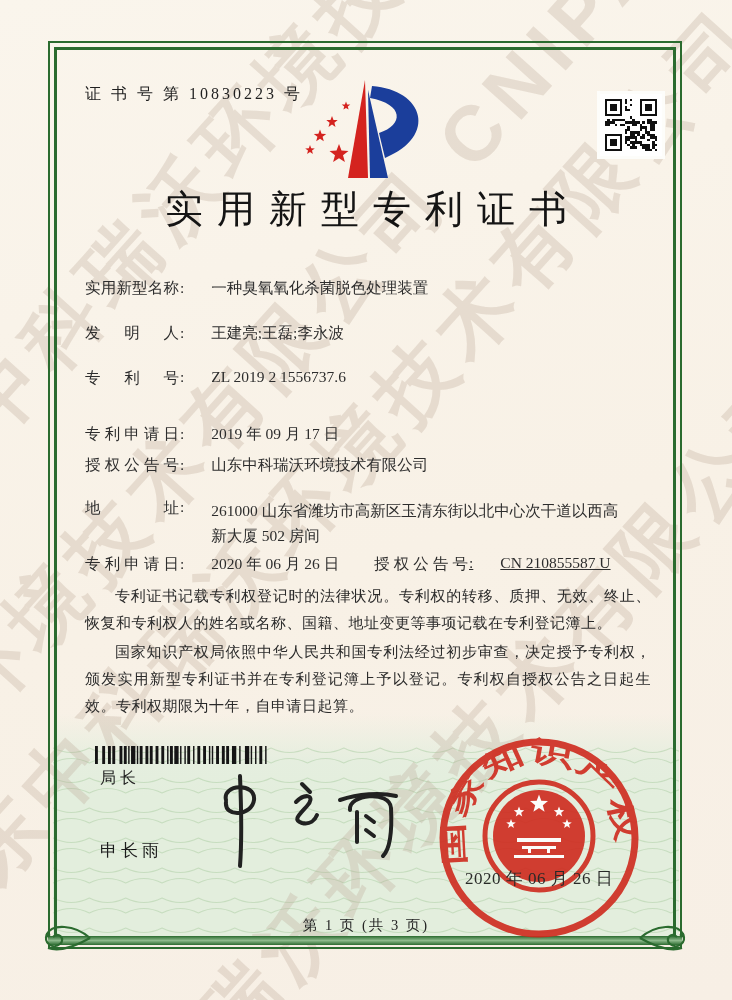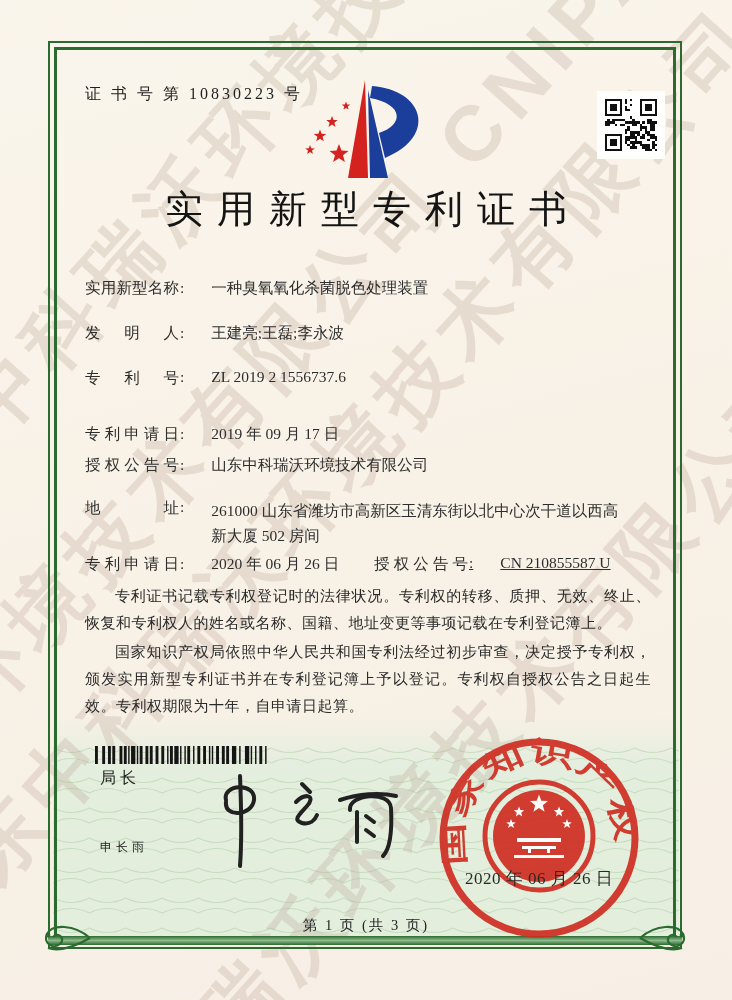--- a/index.html
+++ b/index.html
@@ -44,21 +44,21 @@
   .fvalue{margin-left:24px;}
   .fvalue-block{display:inline-block;width:420px;white-space:normal;line-height:1.62;vertical-align:top;font-family:Liberation Serif, serif;}
   .fpair2{position:absolute;left:289px;top:0;text-decoration:underline;}
 
   #paragraphs{left:85px;top:583px;width:566px;font-size:15px;line-height:1.78;
     color:#2a2a2a;letter-spacing:.5px;text-align:justify;}
   #paragraphs p{margin:0 0 3px 0;text-indent:2em;}
 
   #barcode{left:95px;top:746px;width:173px;height:18px;}
   #director-title{left:100px;top:768px;font-size:16px;letter-spacing:4px;color:#1c1c1c;}
-  #director-name{left:100px;top:839px;font-size:12px;letter-spacing:4px;color:#1c1c1c;}
+  #director-name{left:100px;top:839px;font-size:17px;letter-spacing:4px;color:#1c1c1c;}
   #signature{left:198px;top:770px;}
   #signature path{fill:none;stroke:#212121;stroke-width:4;stroke-linecap:round;stroke-linejoin:round;}
 
   #seal{left:433px;top:732px;opacity:.9;z-index:4;}
   .seal-red{fill:#cf2a1e;}
   .seal-stroke{fill:none;stroke:#cf2a1e;}
   #seal .ring-text{fill:#cf2a1e;font-weight:700;font-size:28px;letter-spacing:2px;
     font-family:"Liberation Serif","DejaVu Serif",serif;}
   #seal .seal-date{fill:#151515;font-size:17px;letter-spacing:.5px;
     font-family:"Liberation Serif","DejaVu Serif",serif;}

